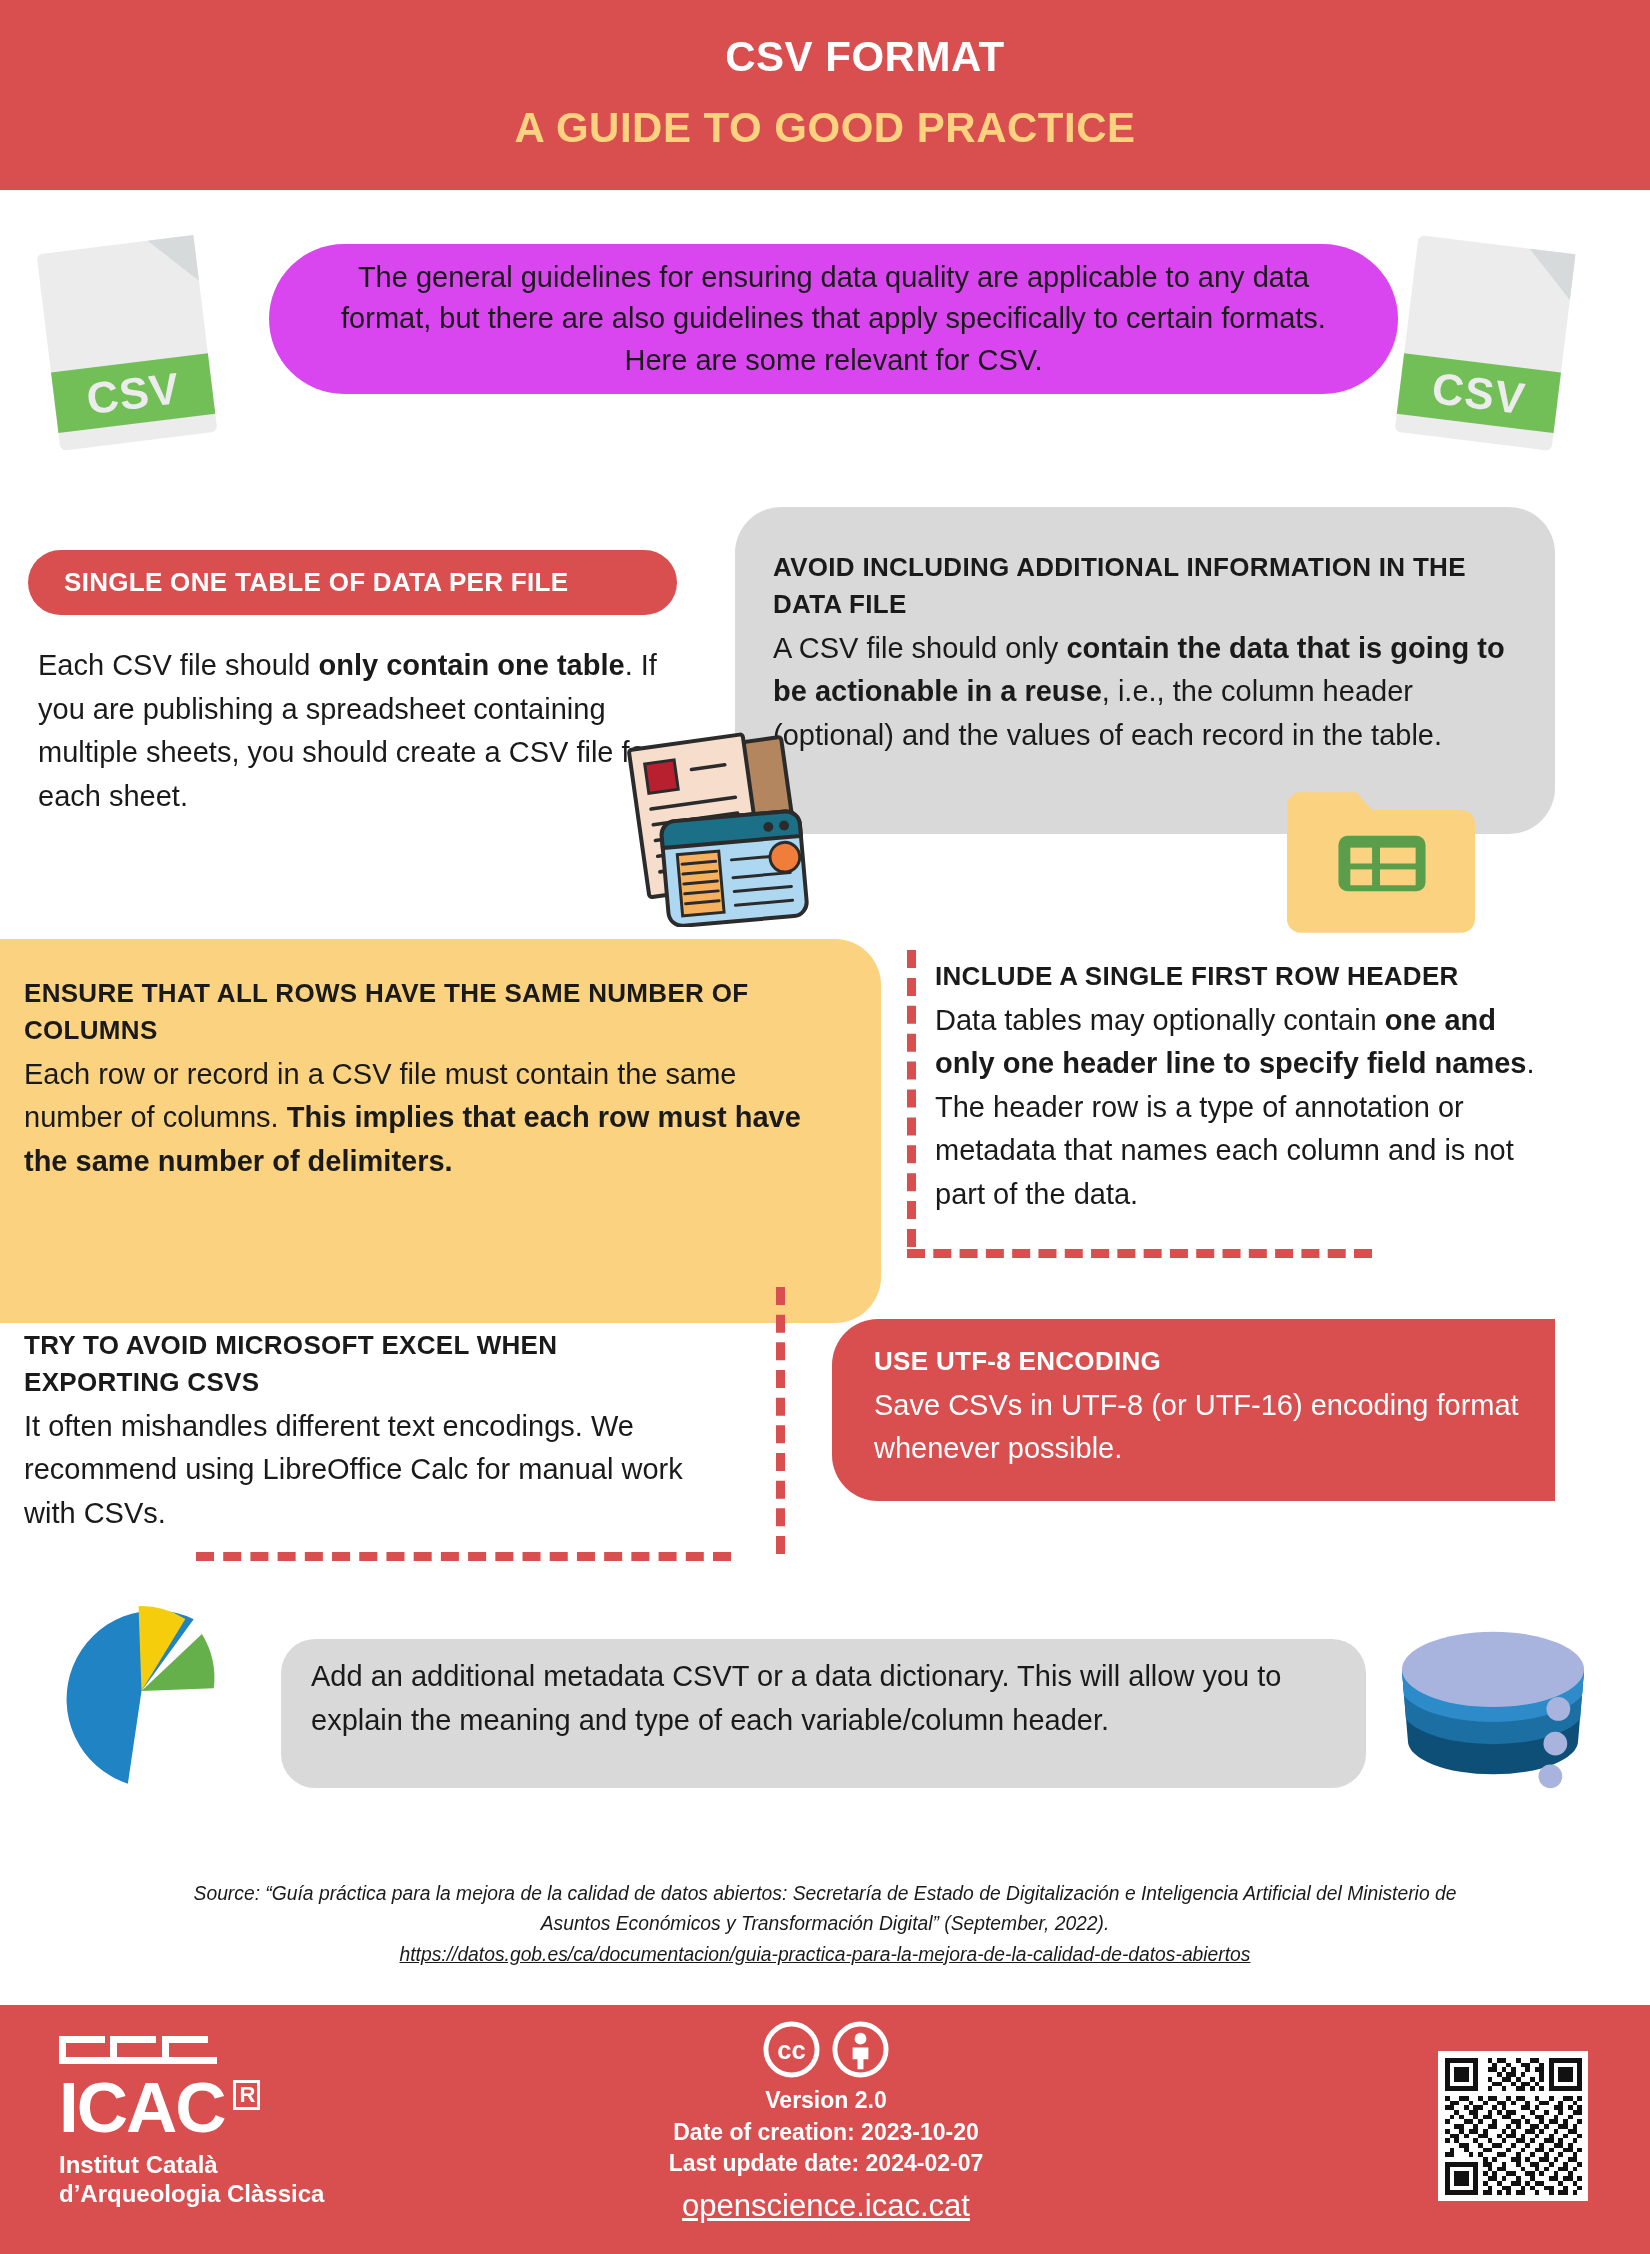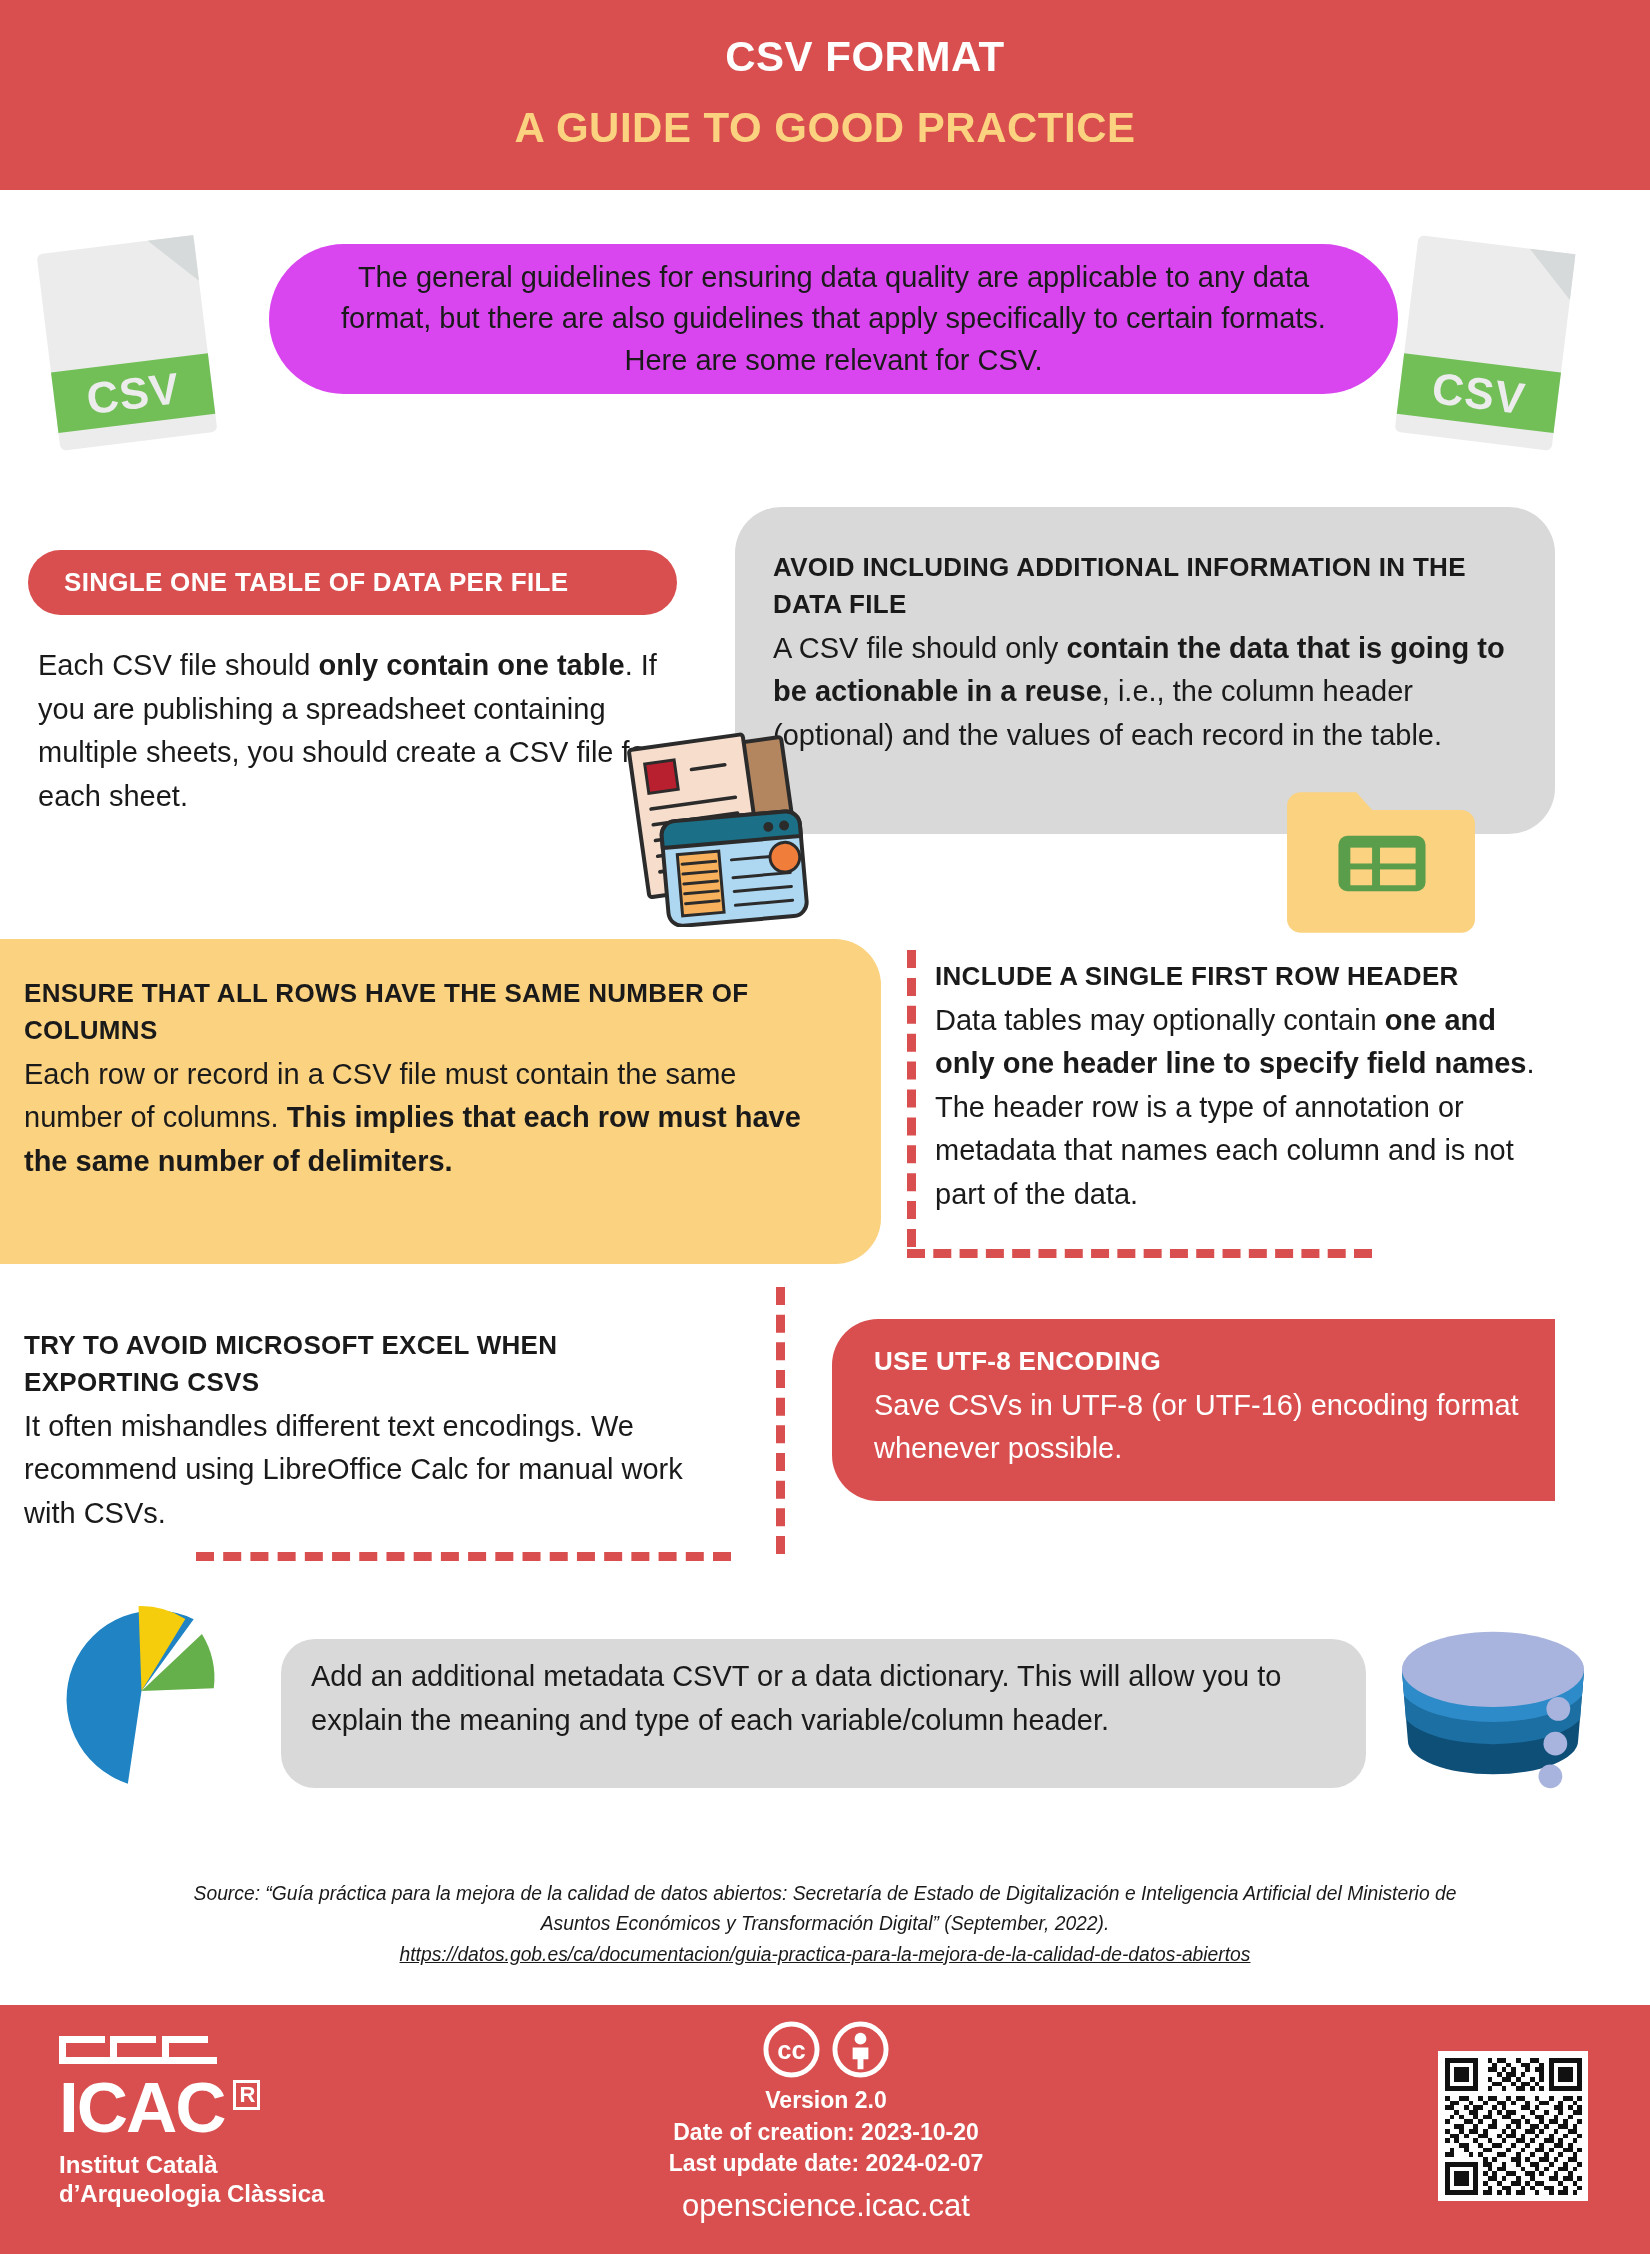--- a/index.html
+++ b/index.html
@@ -247,20 +247,21 @@
   }
   .cc-row { display: flex; justify-content: center; gap: 10px; margin-bottom: 6px; }
   .footer-center .meta {
     font-size: 23px;
     font-weight: 700;
     line-height: 1.37;
   }
   .footer-center .site {
     font-size: 31px;
     font-weight: 400;
+    text-decoration: underline;
     margin-top: 8px;
     display: block;
   }
   .qr-wrap {
     position: absolute;
     left: 1438px; top: 2051px;
     width: 150px; height: 150px;
     background: #ffffff;
     padding: 7px;
     box-sizing: border-box;
@@ -346,21 +347,21 @@
   <svg viewBox="0 0 190 142" width="188" height="141" xmlns="http://www.w3.org/2000/svg">
     <path d="M0 14 a14 14 0 0 1 14 -14 h56 l16 18 h90 a14 14 0 0 1 14 14 v96 a14 14 0 0 1 -14 14 h-162 a14 14 0 0 1 -14 -14 z" fill="#fbd27f"></path>
     <rect x="52" y="44" width="88" height="56" rx="9" fill="#5a9d4b"></rect>
     <rect x="64" y="56" width="22" height="16" fill="#fbd27f"></rect>
     <rect x="94" y="56" width="36" height="16" fill="#fbd27f"></rect>
     <rect x="64" y="78" width="22" height="16" fill="#fbd27f"></rect>
     <rect x="94" y="78" width="36" height="16" fill="#fbd27f"></rect>
   </svg>
 </div>
 
-<div class="yellow-card" style="left:0px; top:939px; width:881px; height:325px; border-radius:0 46px 46px 0;">
+<div class="yellow-card" style="left:0px; top:939px; width:881px; height:384px; border-radius:0 46px 46px 0;">
   <div class="body-text" style="left:24px; top:36px; width:812px; position:absolute;">
     <span class="card-head">ENSURE THAT ALL ROWS HAVE THE SAME NUMBER OF COLUMNS</span>
     <span>Each row or record in a CSV file must contain the same number of columns. </span><b>This implies that each row must have the same number of delimiters.</b>
   </div>
 </div>
 
 <div class="dash-v" style="left:907px; top:950px; height:297px;"></div>
 <div class="dash-h" style="left:907px; top:1249px; width:465px;"></div>
 <div class="body-text" style="left:935px; top:958px; width:614px;">
   <span class="card-head">INCLUDE A SINGLE FIRST ROW HEADER</span>

